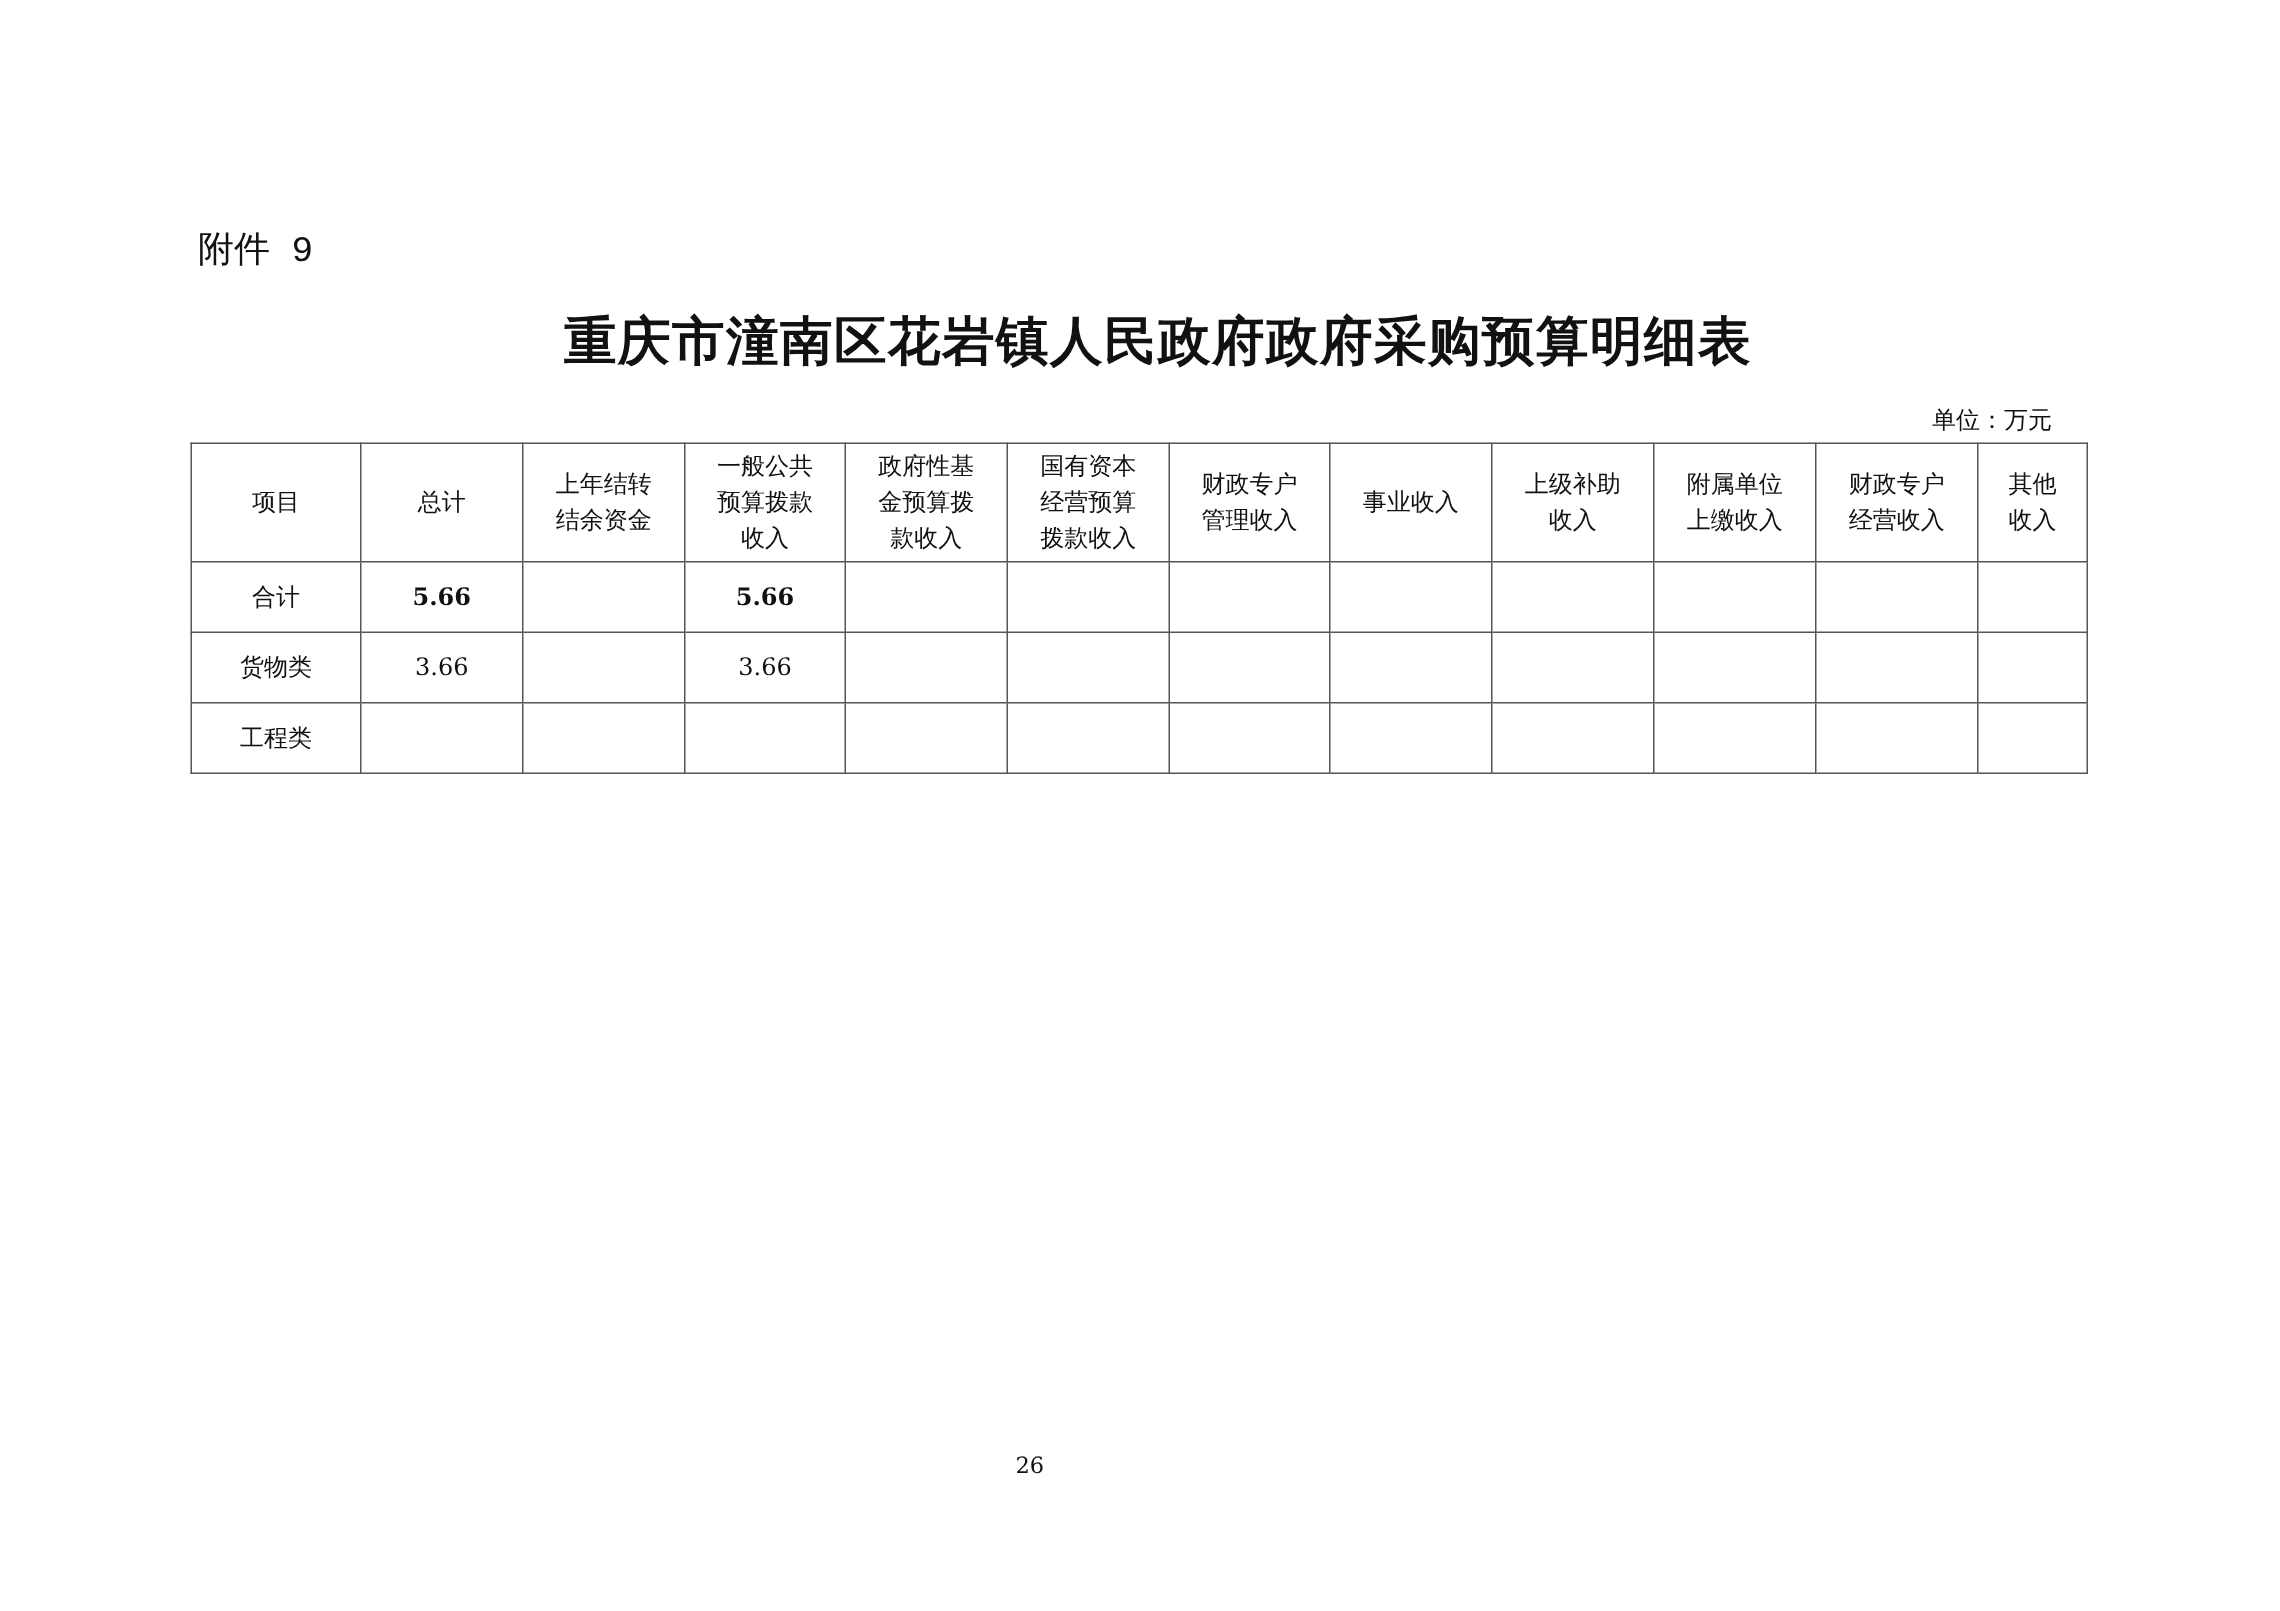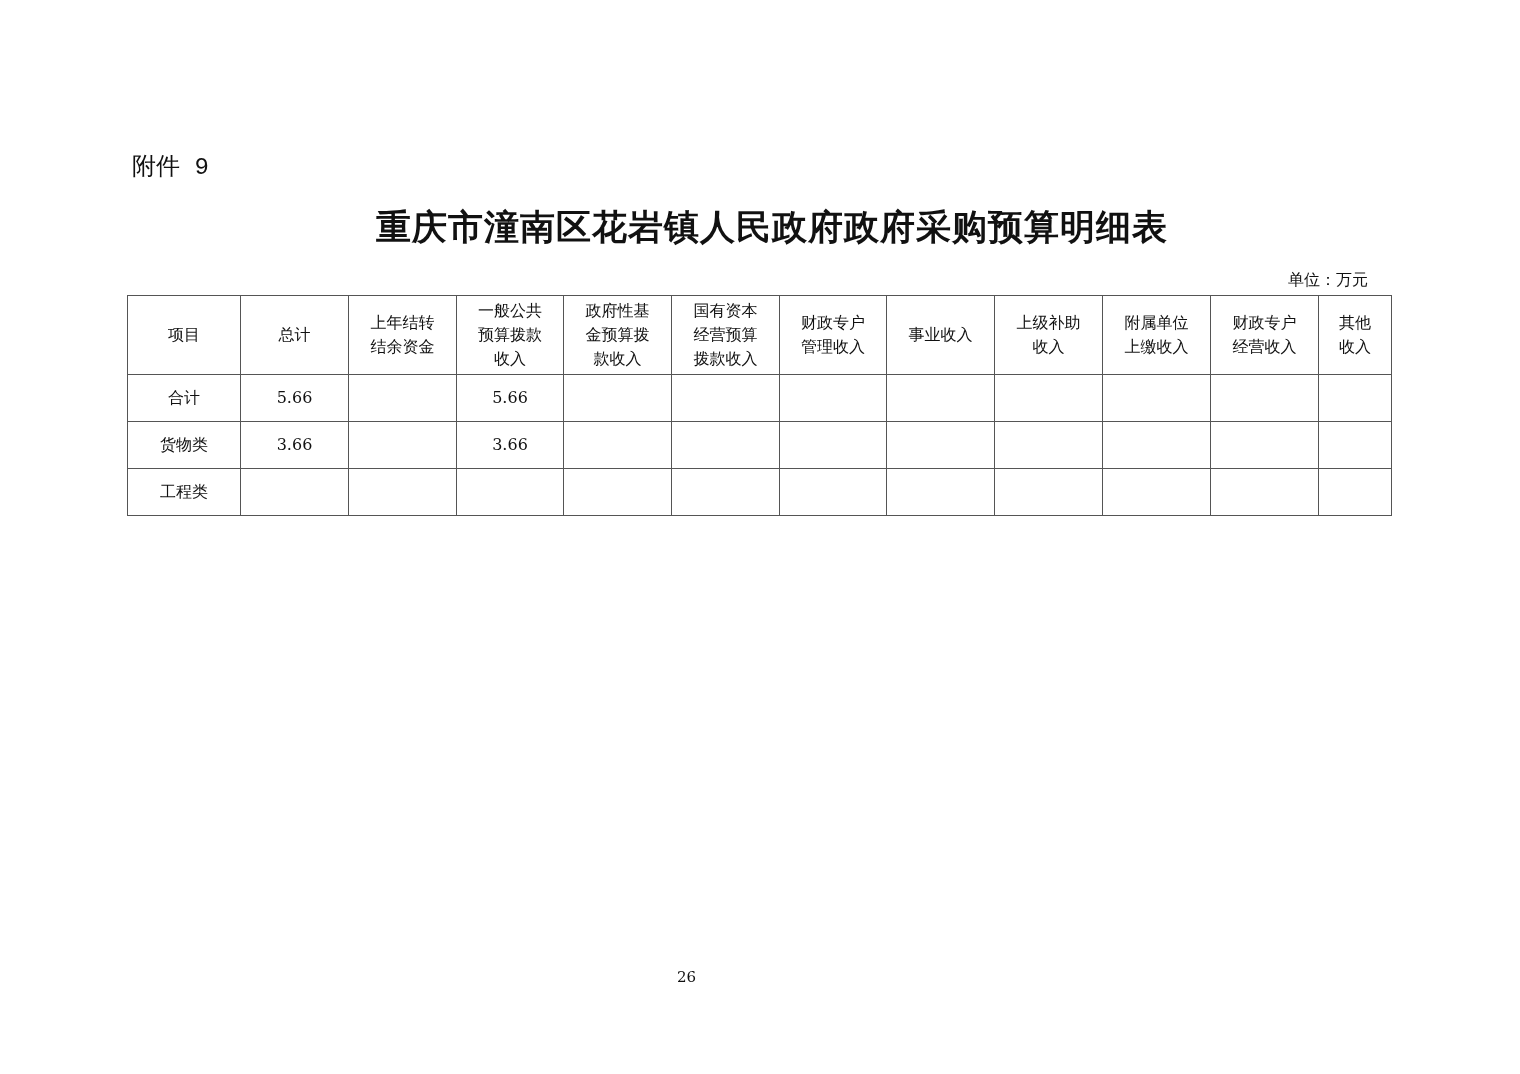--- a/index.html
+++ b/index.html
@@ -9,21 +9,21 @@
             font-family:Liberation Mono, monospace; }
   .title { position:absolute; left:0; width:1520px; top:204px; text-align:center;
            font-size:35px; font-weight:bold; letter-spacing:1px;margin-left:12px; }
   .unit { position:absolute; left:1288px; top:270px; font-size:16px;text-align:center; }
   table { position:absolute; left:127px; top:295px; border-collapse:collapse;
           table-layout:fixed; }
   td, th { border:1px solid #555; text-align:center; vertical-align:middle;
            font-size:16px; font-weight:normal; padding:0; line-height:24px; }
   th { height:78px; }
   td { height:46px; }
-  .bold { font-weight:normal; }
+  .bold { font-weight:bold; }
   .page { position:absolute; left:0; width:1373px; top:968px; text-align:center; font-size:15px; }
 </style>
 </head>
 <body>
 
 <div class="attach">附件 9</div>
 <div class="title">重庆市潼南区花岩镇人民政府政府采购预算明细表</div>
 <div class="unit">单位：万元</div>
 
 <table>

